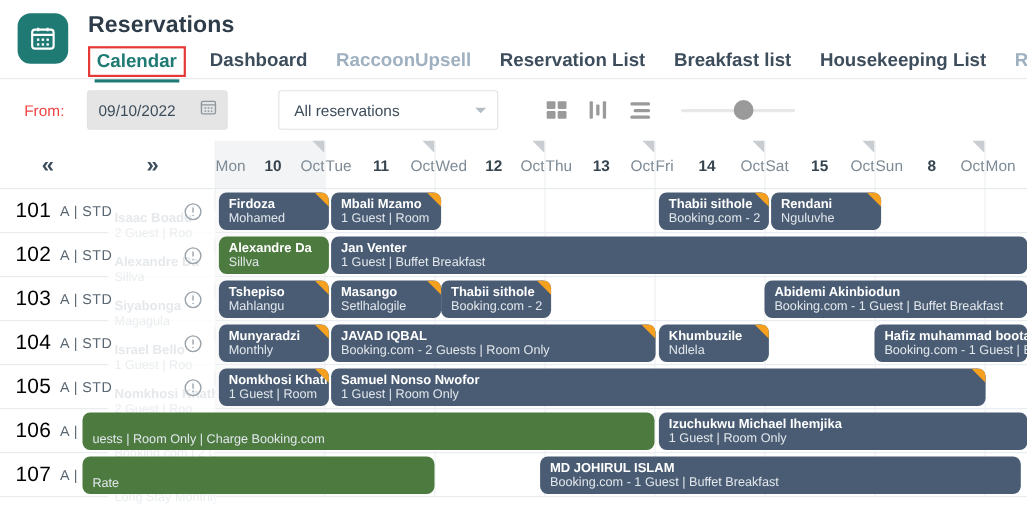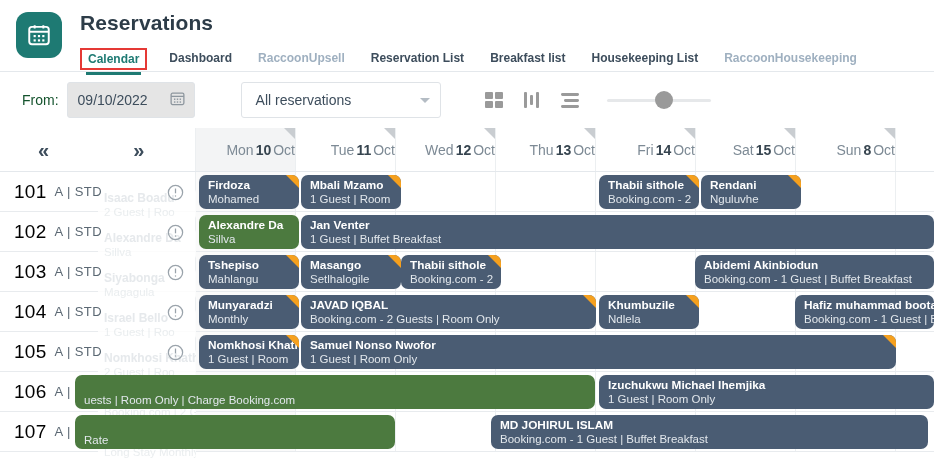--- a/index.html
+++ b/index.html
@@ -37,21 +37,21 @@
     line-height: 26px;
   }
   .tabbar {
     display: flex;
     align-items: flex-end;
     margin-top: 6px;
     white-space: nowrap;
     height: 28px;
   }
   .tab {
-    font-size: 12px;
+    font-size: 17px;
     font-weight: bold;
     color: #3d4d5c;
     padding: 0 0 5px 0;
     margin-right: 26px;
     position: relative;
     cursor: pointer;
   }
   .tab.muted { color: #9fb0c0; font-weight: bold; }
   .tab.active {
     color: #1e7a73;
@@ -76,22 +76,22 @@
   
   .toolbar {
     height: 56px;
     display: flex;
     align-items: center;
     padding-left: 22px;
     position: relative;
   }
   .from-label {
     font-size: 14px;
-    color: #14532d;
-    margin-right: 8px;
+    color: #ef4444;
+    margin-right: 20px;
   }
   .date-box {
     width: 128px; height: 36px;
     border: 1px solid #dfe3e7;
     border-radius: 3px;
     background: #e5e5e5;
     display: flex; align-items: center;
     padding: 0 8px 0 10px;
     cursor: text;
   }
@@ -157,21 +157,21 @@
     user-select: none;
   }
   .nav-prev { margin-left: 38px; }
   .nav-next { margin-left: 84px; }
   .daycell {
     width: 100px;
     flex: 0 0 100px;
     position: relative;
     display: flex;
     align-items: center;
-    justify-content: flex-end;
+    justify-content: space-between;
     font-size: 14px;
     color: #7d8a95;
     border-left: 1px solid #eceff1;
   }
   .daycell.today { background: #f3f4f5; }
   .daycell b { color: #36444f; font-weight: bold; padding: 0 2px; }
   .daycell .corner {
     position: absolute;
     top: 0; right: 0;
     width: 0; height: 0;

